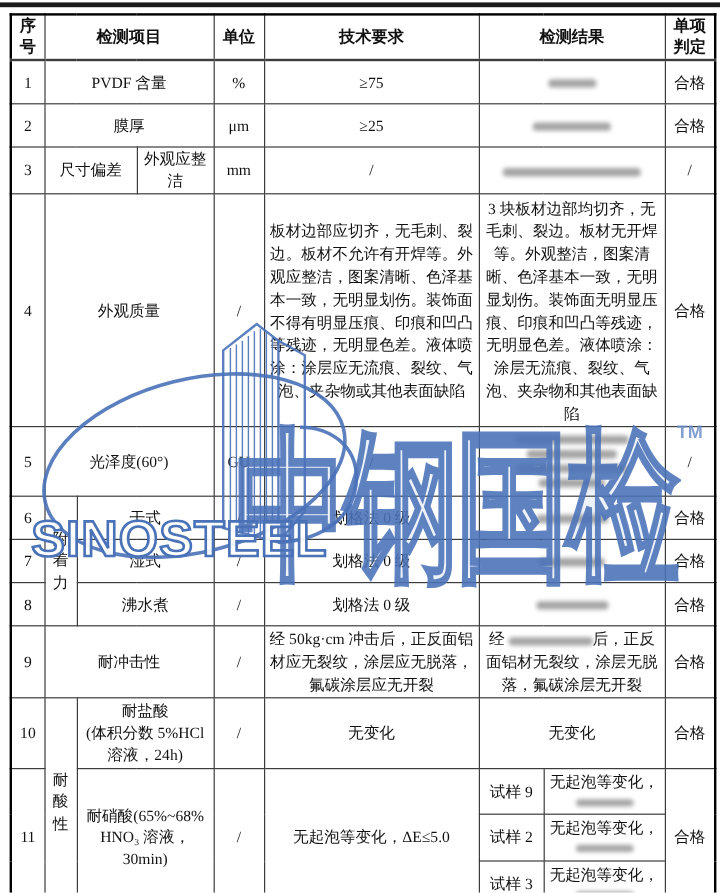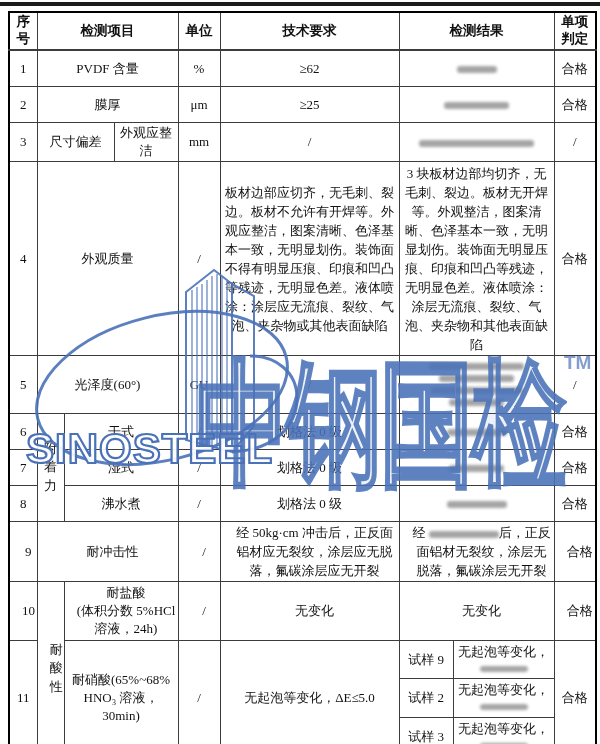--- a/index.html
+++ b/index.html
@@ -7,40 +7,40 @@
   #page{position:relative;width:600px;height:744px;background:#fff;overflow:hidden;}
   #toprule{position:absolute;left:0;top:2px;width:600px;height:4px;background:#1c1c1c;}
   table.report{position:absolute;left:8px;top:11px;width:587px;border-collapse:collapse;table-layout:fixed;}
   table.report td,table.report th{border:1px solid #3c3c3c;padding:1px 2px;text-align:center;vertical-align:middle;
     font-size:13px;color:#111;font-weight:normal;overflow:hidden;}
   table.report{border:2px solid #000;}
   tr.hdr th{font-weight:bold;font-size:13.5px;line-height:1.25;border-bottom-width:2px;}
   tr.h36 td,tr.h36 th{height:34px;}
   tr.h35 td{height:33px;}
   tr.h57 td{height:55px;}
-  tr.h58 td{height:56px;padding-left:12px;}
+  tr.h58 td{height:56px;}
   tr.h193 td{height:191px;}
   tr.h37 td{height:35px;}
   tr.h38 td{height:36px;}
   .longtext{font-size:13px;line-height:19px;text-align:center;padding:2px 3px;}
   .vlabel{display:inline-block;width:1.05em;line-height:1.4;word-break:break-all;white-space:normal;}
   .multiline{white-space:pre-line;line-height:18px;margin-left:24px;}
   .redact{display:inline-block;height:7px;background:#8e8e8e;border-radius:3px;filter:blur(1.6px);opacity:.8;vertical-align:middle;}
   .w40{width:40px;}.w55{width:55px;}.w60{width:60px;}.w65{width:65px;}.w70{width:70px;}
   .w48{width:48px;height:6px;}.w115{width:115px;}
   .r5stack .redact{display:block;margin:5px auto;}
   .r5stack .a{width:95px;}.r5stack .b{width:75px;}.r5stack .c{width:92px;}.r5stack .d{width:55px;}
   .sampres{line-height:16px;}
   
   #wm{position:absolute;left:0;top:0;width:600px;height:744px;pointer-events:none;z-index:6;}
   #wm-cn{position:absolute;left:196px;top:352px;width:400px;font-size:94px;font-weight:bold;letter-spacing:-2px;
     line-height:100px;transform:scaleY(1.45);transform-origin:top left;
     color:rgba(74,114,184,0.10);-webkit-text-stroke:2px rgba(74,114,184,0.88);
     font-family:"Liberation Serif","DejaVu Serif",serif;white-space:nowrap;}
-  #wm-tm{position:absolute;left:564px;top:352px;font-size:19px;font-weight:bold;color:rgba(109,141,199,0.85);
+  #wm-tm{position:absolute;left:564px;top:352px;font-size:15px;font-weight:bold;color:rgba(109,141,199,0.85);
     font-family:"Liberation Sans","DejaVu Sans",sans-serif;text-align:right;}
   #wm svg{position:absolute;left:0;top:0;}
 </style>
 </head>
 <body>
 
 <div id="page">
   <div id="toprule"></div>
 
   <table class="report">
@@ -63,21 +63,21 @@
       <th>单位</th>
       <th>技术要求</th>
       <th colspan="2">检测结果</th>
       <th>单项判定</th>
     </tr>
 
     <tr class="h35">
       <td>1</td>
       <td colspan="3">PVDF 含量</td>
       <td>%</td>
-      <td>≥62</td>
+      <td>≥75</td>
       <td colspan="2"><span class="redact w40"></span></td>
       <td>合格</td>
     </tr>
 
     <tr class="h35">
       <td>2</td>
       <td colspan="3">膜厚</td>
       <td>μm</td>
       <td>≥25</td>
       <td colspan="2"><span class="redact w65"></span></td>

